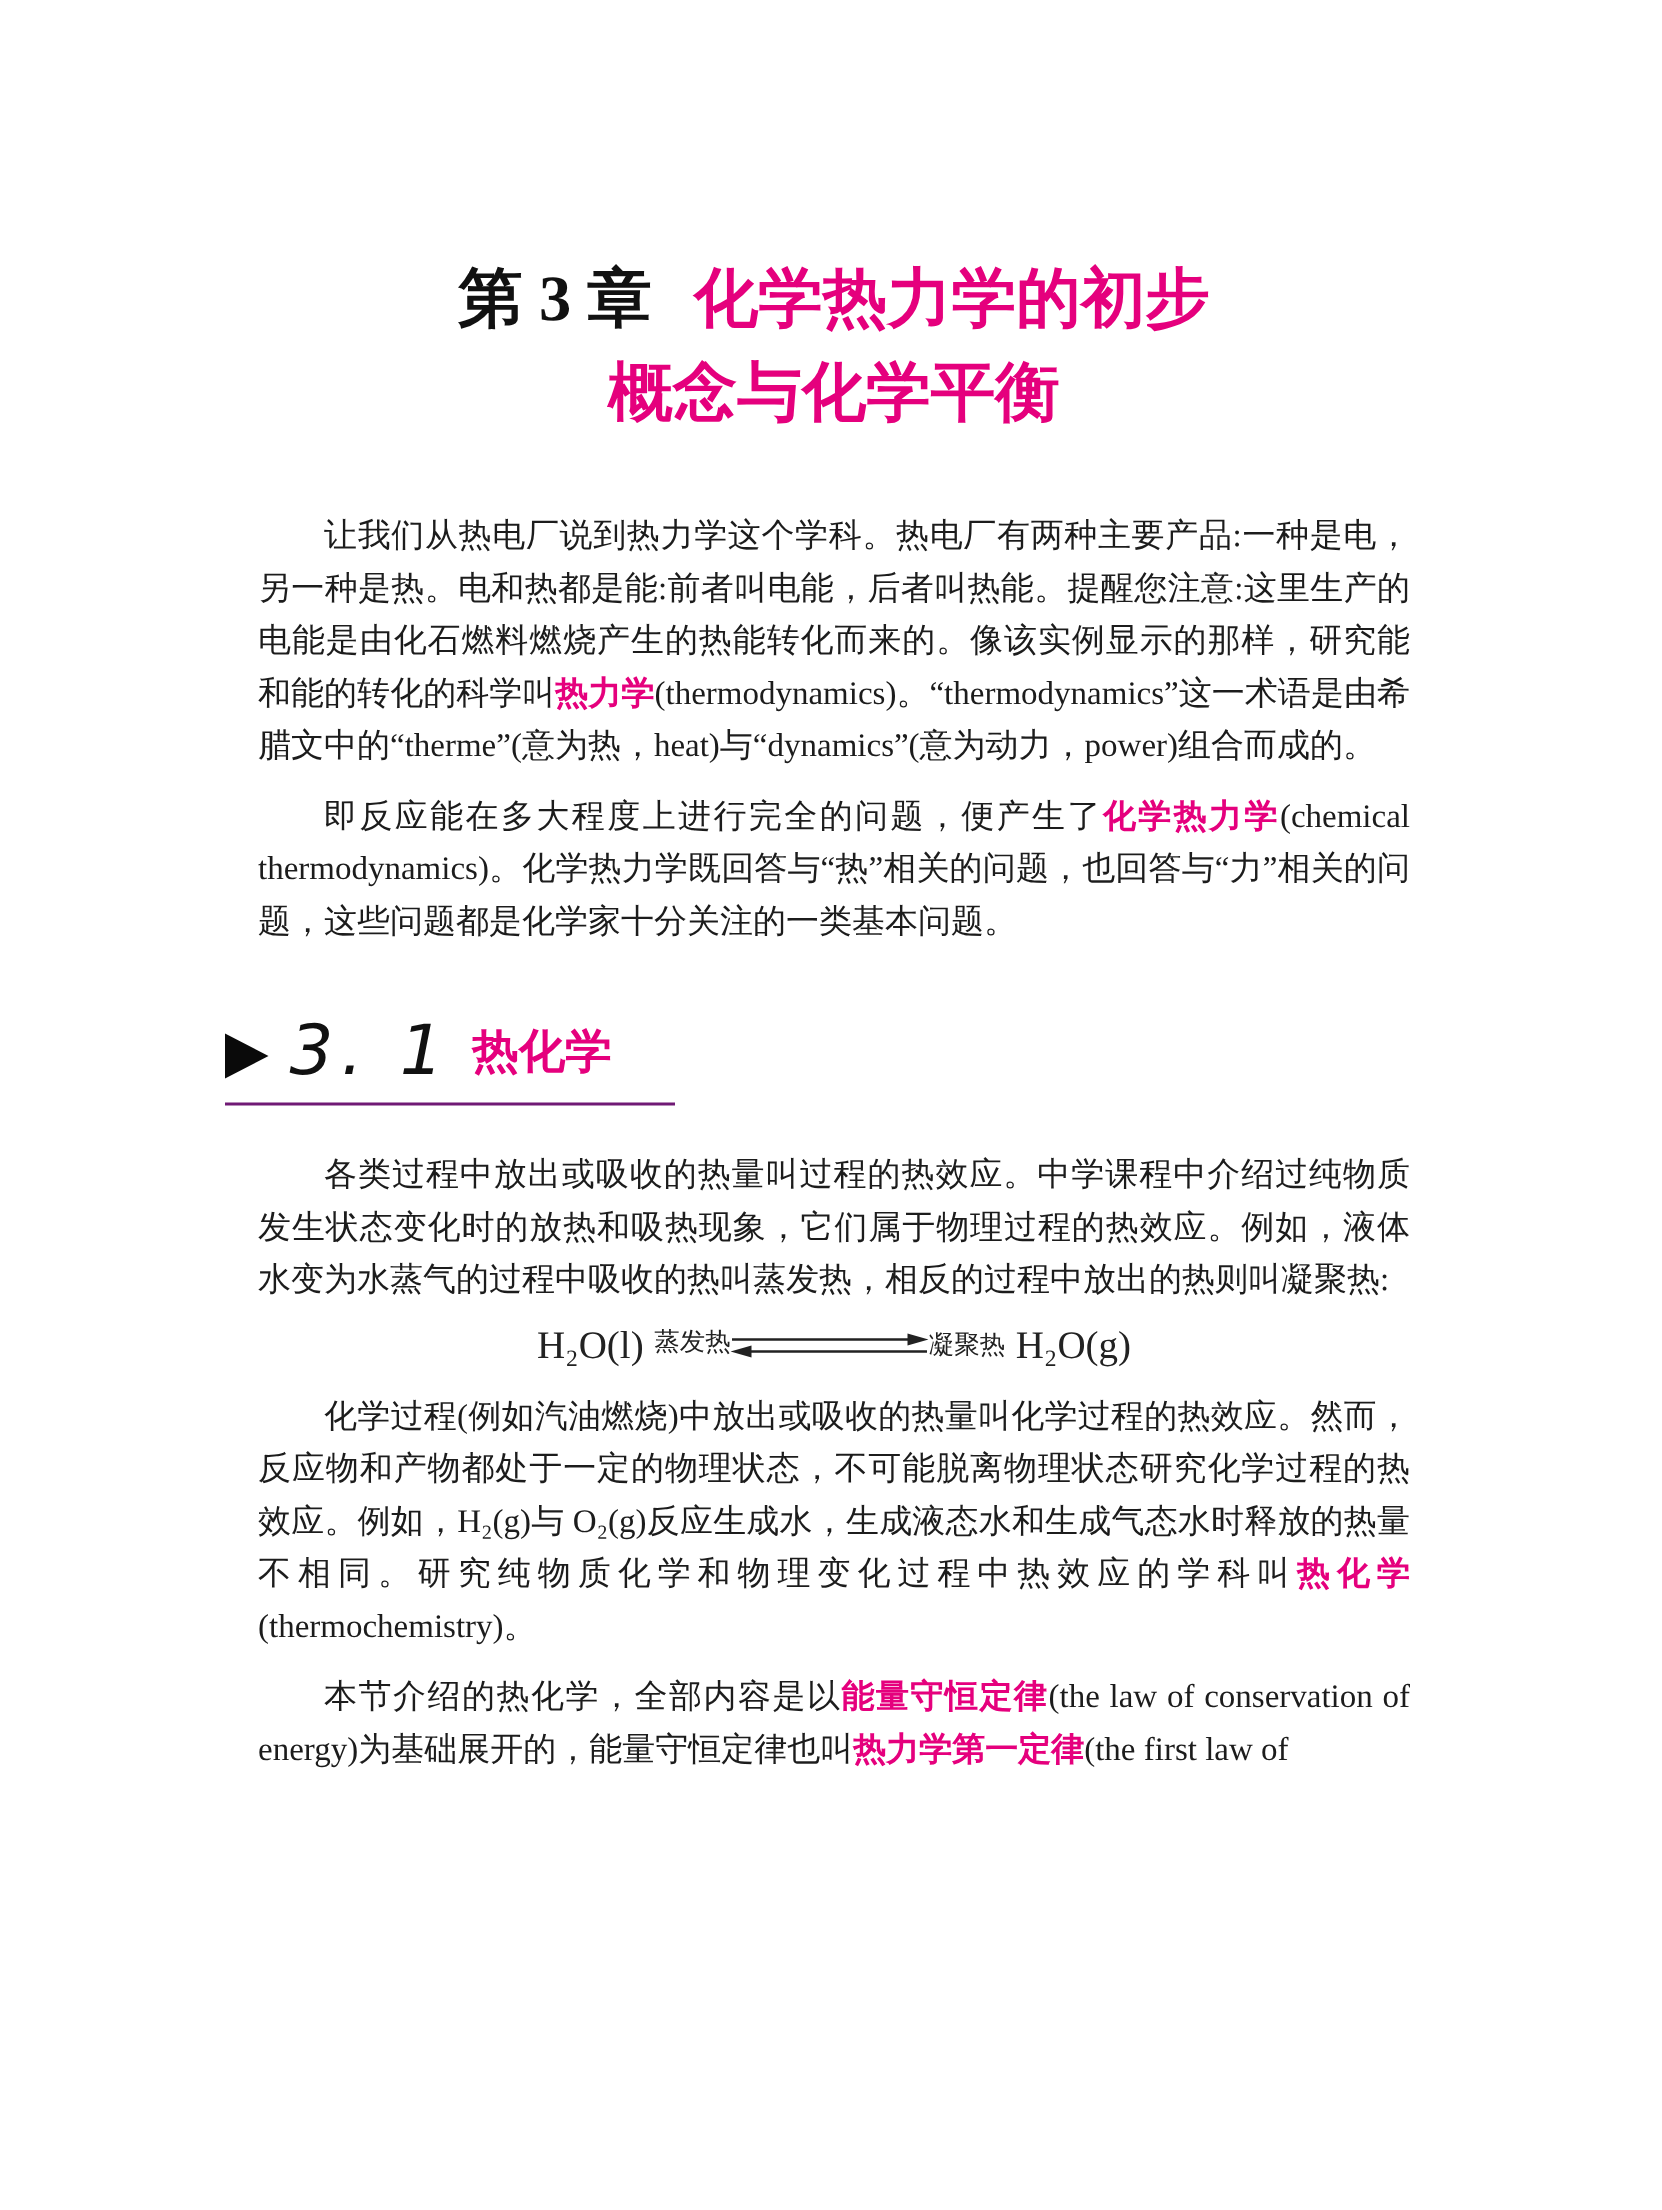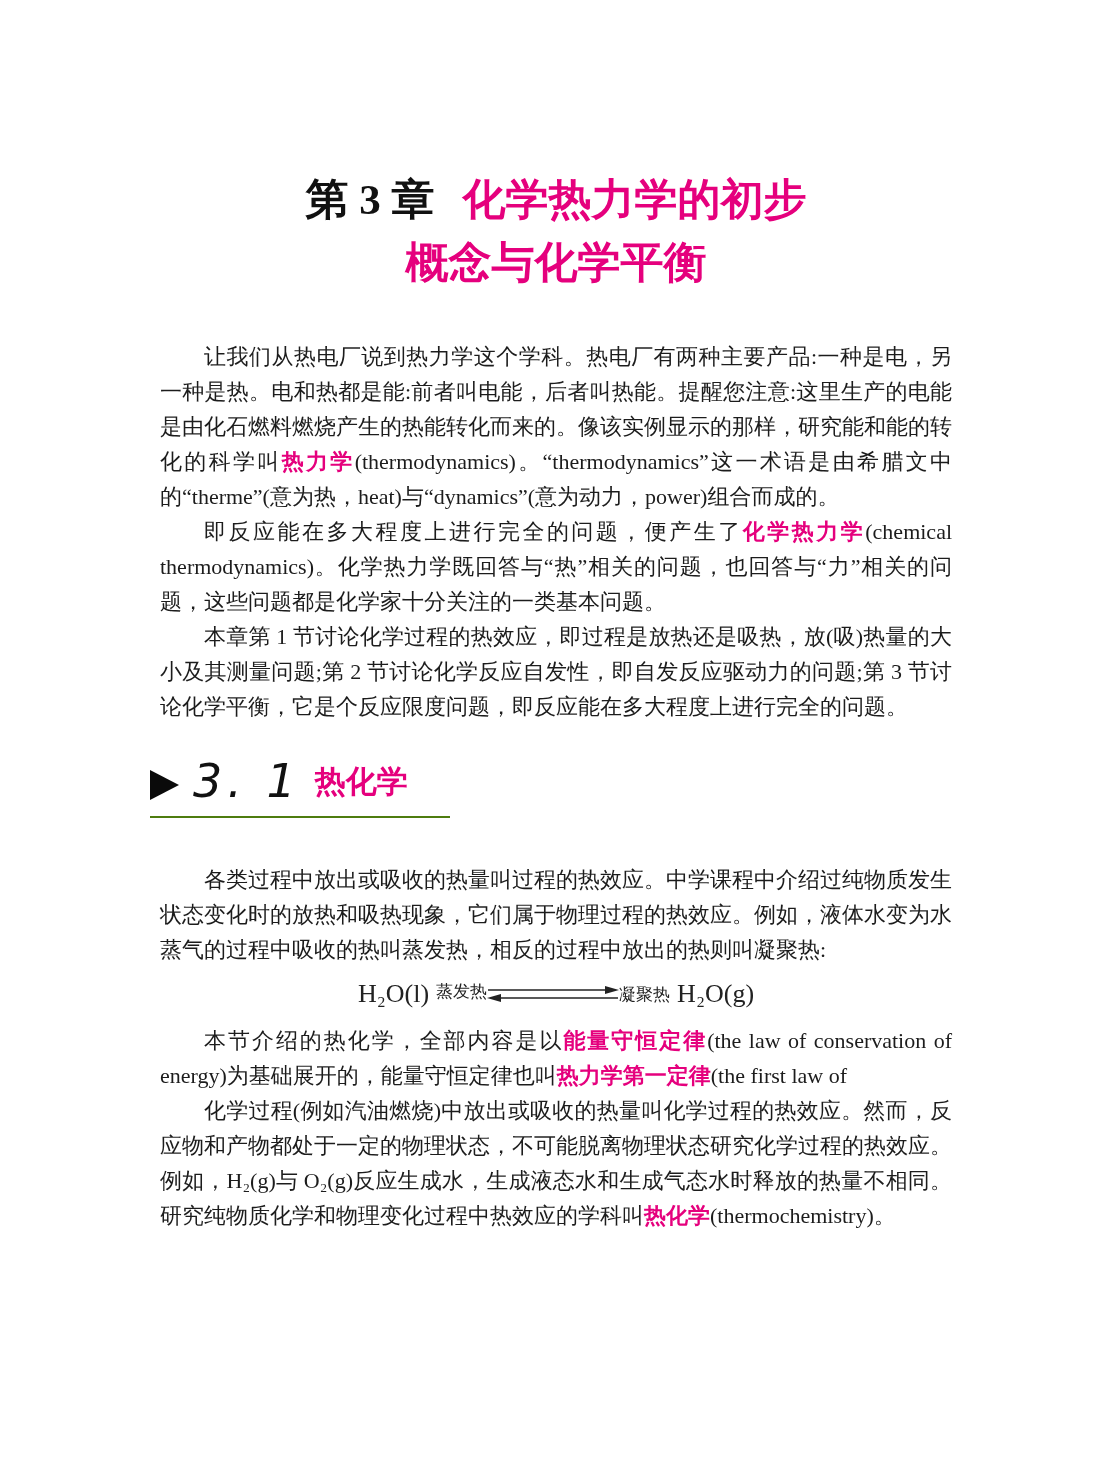--- a/index.html
+++ b/index.html
@@ -8,27 +8,27 @@
   .page {
     width: 1108px; height: 1473px; margin: 0 auto; background: #ffffff;
     padding: 168px 156px 0 160px; overflow: hidden;
     font-family: "Liberation Serif", "DejaVu Serif", serif; color: var(--ink);
   }
   .chapter-title { text-align: center; margin: 0 0 44px 0; }
   .title-line { font-size: 43px; font-weight: bold; line-height: 1.45; }
   .chap-label { color: #111; margin-right: 28px; font-family: "Liberation Serif", "DejaVu Serif", serif; }
   .chap-main { color: var(--accent); font-family: "Liberation Sans", "DejaVu Sans", sans-serif; }
   .body-para {
-    margin: 0; font-size: 22px; line-height: 35px;
+    margin: 12px; font-size: 22px; line-height: 35px;
     text-align: justify; text-indent: 2em; color: var(--ink);
   }
   .hl { color: var(--accent); font-weight: bold; font-family: "Liberation Sans", "DejaVu Sans", sans-serif; }
   .section-heading {
-    display: inline-block; margin: 30px 0 44px -10px;
-    border-bottom: 2px solid #4d7c0f; padding: 0 42px 8px 0; white-space: nowrap;
+    display: inline-block; margin: 30px 0 16px -10px;
+    border-bottom: 2px solid #701a75; padding: 0 42px 8px 0; white-space: nowrap;
   }
   .tri {
     display: inline-block; width: 0; height: 0;
     border-top: 15px solid transparent; border-bottom: 15px solid transparent;
     border-left: 29px solid #0a0a0a; vertical-align: -3px; margin-right: 14px;
   }
   .sec-num {
     font-family: "DejaVu Sans", sans-serif; font-style: italic;
     font-size: 46px; color: #111; letter-spacing: 5px; margin-right: 14px;
   }
@@ -57,21 +57,20 @@
       <span class="chap-label">第 3 章</span><span class="chap-main">化学热力学的初步</span>
     </div>
     <div class="title-line">
       <span class="chap-main">概念与化学平衡</span>
     </div>
   </div>
 
   <div id="intro-paragraphs">
       <p class="body-para"><span>让我们从热电厂说到热力学这个学科。热电厂有两种主要产品:一种是电，另一种是热。电和热都是能:前者叫电能，后者叫热能。提醒您注意:这里生产的电能是由化石燃料燃烧产生的热能转化而来的。像该实例显示的那样，研究能和能的转化的科学叫</span><span class="hl">热力学</span><span>(thermodynamics)。“thermodynamics”这一术语是由希腊文中的“therme”(意为热，heat)与“dynamics”(意为动力，power)组合而成的。</span></p>
       <p class="body-para"><span>即反应能在多大程度上进行完全的问题，便产生了</span><span class="hl">化学热力学</span><span>(chemical thermodynamics)。化学热力学既回答与“热”相关的问题，也回答与“力”相关的问题，这些问题都是化学家十分关注的一类基本问题。</span></p>
-      <p class="body-para"><span>本章第 1 节讨论化学过程的热效应，即过程是放热还是吸热，放(吸)热量的大小及其测量问题;第 2 节讨论化学反应自发性，即自发反应驱动力的问题;第 3 节讨论化学平衡，它是个反应限度问题，即反应能在多大程度上进行完全的问题。</span></p>
     </div>
 
   <div class="section-heading">
     <span class="tri"></span><span class="sec-num">3. 1</span><span class="sec-title">热化学</span>
   </div>
 
   <div id="section-paragraphs-1">
       <p class="body-para"><span>各类过程中放出或吸收的热量叫过程的热效应。中学课程中介绍过纯物质发生状态变化时的放热和吸热现象，它们属于物理过程的热效应。例如，液体水变为水蒸气的过程中吸收的热叫蒸发热，相反的过程中放出的热则叫凝聚热:</span></p>
     </div>
 
@@ -84,17 +83,17 @@
         <polygon points="132,5 118,1 118,9" fill="#222"></polygon>
         <line x1="12" y1="13" x2="131" y2="13" stroke="#222" stroke-width="1.6"></line>
         <polygon points="0,13 14,9 14,17" fill="#222"></polygon>
       </svg>
       <span class="eq-label eq-bottom">凝聚热</span>
     </span>
     <span>H₂O(g)</span>
   </div>
 
   <div id="section-paragraphs-2">
+      <p class="body-para"><span>化学过程(例如汽油燃烧)中放出或吸收的热量叫化学过程的热效应。然而，反应物和产物都处于一定的物理状态，不可能脱离物理状态研究化学过程的热效应。例如，H₂(g)与 O₂(g)反应生成水，生成液态水和生成气态水时释放的热量不相同。研究纯物质化学和物理变化过程中热效应的学科叫</span><span class="hl">热化学</span><span>(thermochemistry)。</span></p>
       <p class="body-para"><span>本节介绍的热化学，全部内容是以</span><span class="hl">能量守恒定律</span><span>(the law of conservation of energy)为基础展开的，能量守恒定律也叫</span><span class="hl">热力学第一定律</span><span>(the first law of</span></p>
-      <p class="body-para"><span>化学过程(例如汽油燃烧)中放出或吸收的热量叫化学过程的热效应。然而，反应物和产物都处于一定的物理状态，不可能脱离物理状态研究化学过程的热效应。例如，H₂(g)与 O₂(g)反应生成水，生成液态水和生成气态水时释放的热量不相同。研究纯物质化学和物理变化过程中热效应的学科叫</span><span class="hl">热化学</span><span>(thermochemistry)。</span></p>
     </div>
 
 </div>
 
 </body></html>

